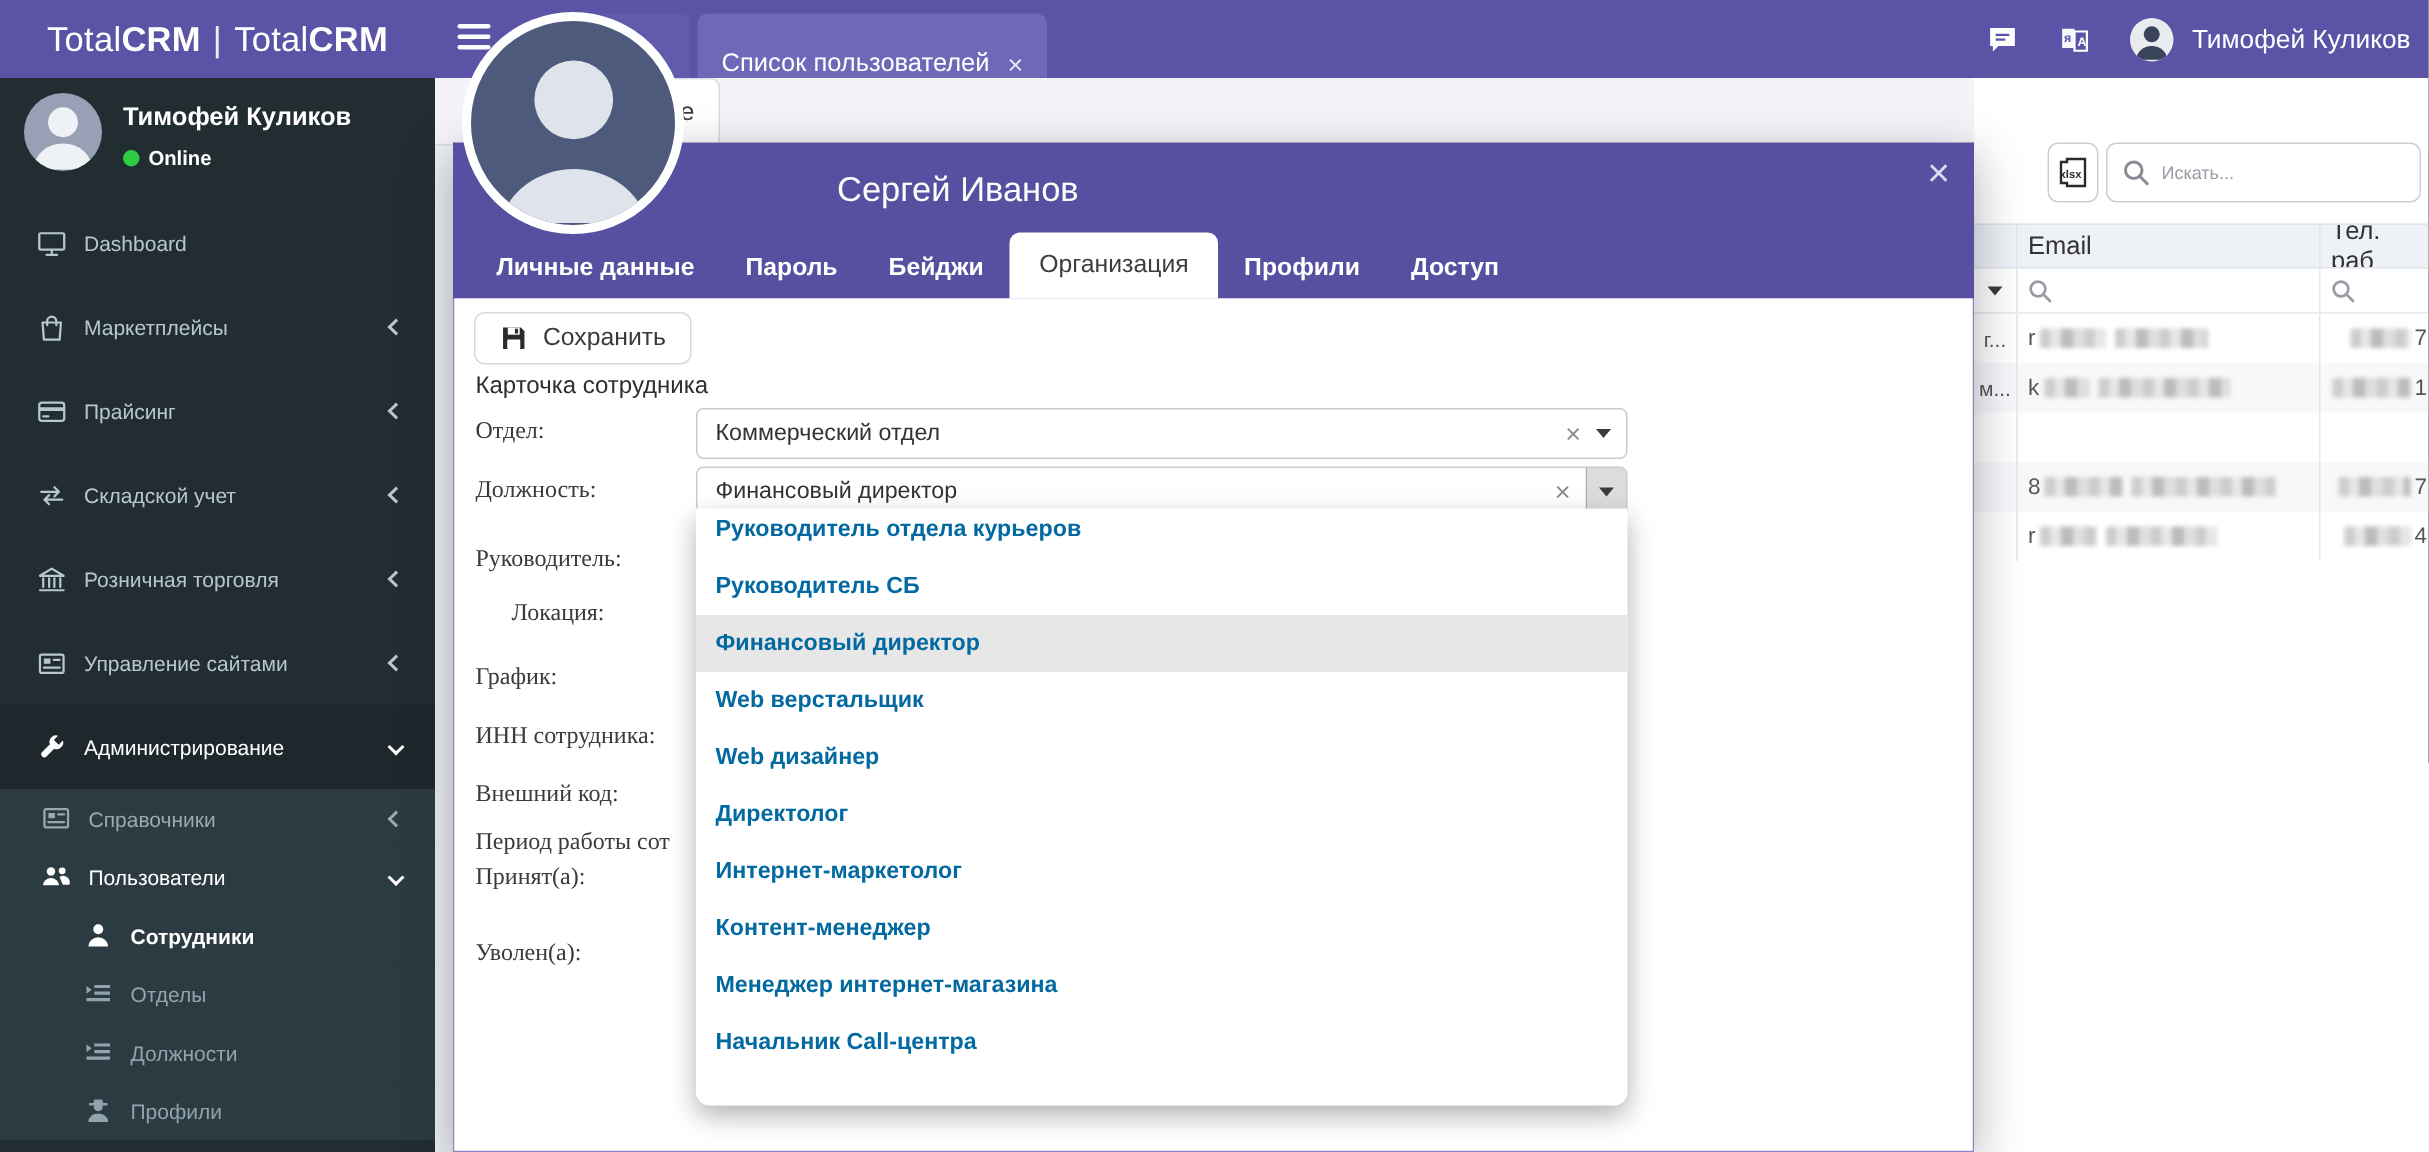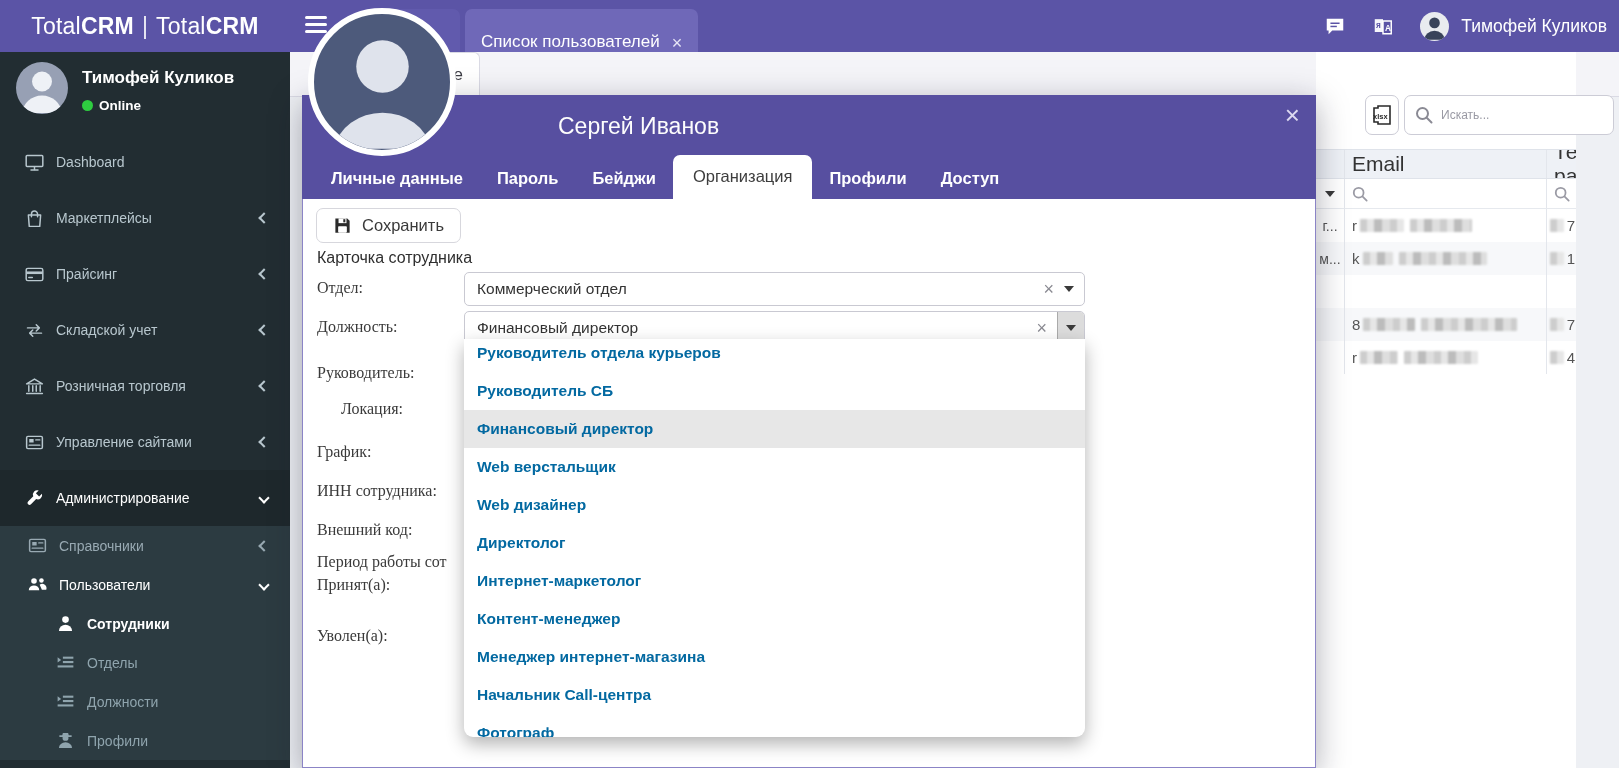--- a/index.html
+++ b/index.html
@@ -43,30 +43,30 @@
   .nav-icon svg { width:21px; height:21px; }
   .chev { position:absolute; right:22px; width:8px; height:8px; border-right:2px solid currentColor; border-bottom:2px solid currentColor; }
   .chev.left { transform:rotate(135deg); }
   .chev.down { transform:rotate(45deg); }
 
   
   .pagetabs { position:absolute; left:290px; top:52px; right:0; height:45px; background:#f4f4f8; border-bottom:1px solid #dadae4; z-index:5; }
   .ptab { position:absolute; left:50px; top:0; width:140px; height:45px; background:#fff; border:1px solid #dadae4; border-bottom:none;
           border-radius:6px 6px 0 0; color:#3c3c44; font-size:17px; display:flex; align-items:center; justify-content:flex-end; padding-right:16px; }
 
-  .rpanel { position:absolute; left:1316px; top:52px; width:260px; height:716px; background:#fff; z-index:6; }
+  .rpanel { position:absolute; left:1316px; top:52px; width:303px; height:716px; background:#fff; z-index:6; }
   .rp-toolbar { position:absolute; left:0; top:41px; width:100%; height:44px; }
   .xlsx-btn { position:absolute; left:49px; top:2px; width:34px; height:40px; border:1px solid #ccccd6; border-radius:7px; background:#fff;
               display:flex; align-items:center; justify-content:center; cursor:pointer; }
   .searchbox { position:absolute; left:88px; top:2px; width:210px; height:40px; border:1px solid #ccccd6; border-radius:7px; background:#fff;
                display:flex; align-items:center; padding:0 10px; gap:8px; }
   .searchbox input { border:none; outline:none; font-size:12px; color:#444; width:140px; font-family:"Liberation Sans",sans-serif; background:transparent; }
   .searchbox input::placeholder { color:#9a9aa4; }
   .rtable { position:absolute; left:0; top:97px; width:100%; }
-  .thead { display:flex; height:30px; background:#eef1f6; border-top:1px solid #dfe3ea; border-bottom:1px solid #dfe3ea; align-items:center; font-size:21px; color:#333; }
+  .thead { display:flex; height:30px; background:#eef1f6; border-top:1px solid #dfe3ea; border-bottom:1px solid #dfe3ea; align-items:center; font-size:17px; color:#333; }
   .tfilter { display:flex; height:30px; border-bottom:1px solid #e6e9ee; align-items:center; }
   .c0 { width:29px; flex:none; border-right:1px solid #e3e6ec; height:100%; display:flex; align-items:center; justify-content:center; }
   .c1 { width:202px; flex:none; border-right:1px solid #e3e6ec; height:100%; display:flex; align-items:center; padding-left:7px; overflow:hidden; }
   .c2 { flex:1; height:100%; display:flex; align-items:center; padding-left:7px; overflow:hidden; }
   .caret-sm { width:0; height:0; border-left:5px solid transparent; border-right:5px solid transparent; border-top:6px solid #3a3a3a; }
   .trow { display:flex; height:33px; align-items:center; font-size:15px; color:#555; }
   .trow:nth-child(even) { background:#f7f8fa; }
   .blur { display:inline-block; height:13px; border-radius:1px; margin:0 3px;
           background:repeating-linear-gradient(90deg,#cdcdcd 0 7px,#e6e6e6 7px 14px,#bcbcbc 14px 22px,#dedede 22px 30px);
           filter:blur(1.3px); }
@@ -488,18 +488,17 @@
           <div class="dd-item">Руководитель отдела курьеров</div>
           <div class="dd-item">Руководитель СБ</div>
           <div class="dd-item selected">Финансовый директор</div>
           <div class="dd-item">Web верстальщик</div>
           <div class="dd-item">Web дизайнер</div>
           <div class="dd-item">Директолог</div>
           <div class="dd-item">Интернет-маркетолог</div>
           <div class="dd-item">Контент-менеджер</div>
           <div class="dd-item">Менеджер интернет-магазина</div>
           <div class="dd-item">Начальник Call-центра</div>
-          <div class="dd-item">Фотограф</div>
         </div>
     </div>
   </div>
 
 </div>
 
 </body></html>

